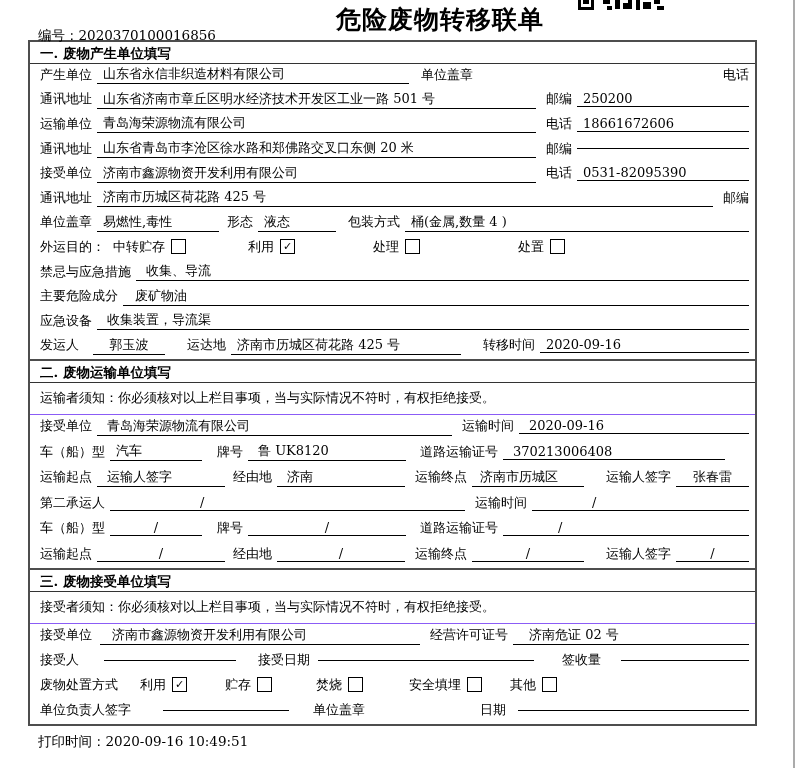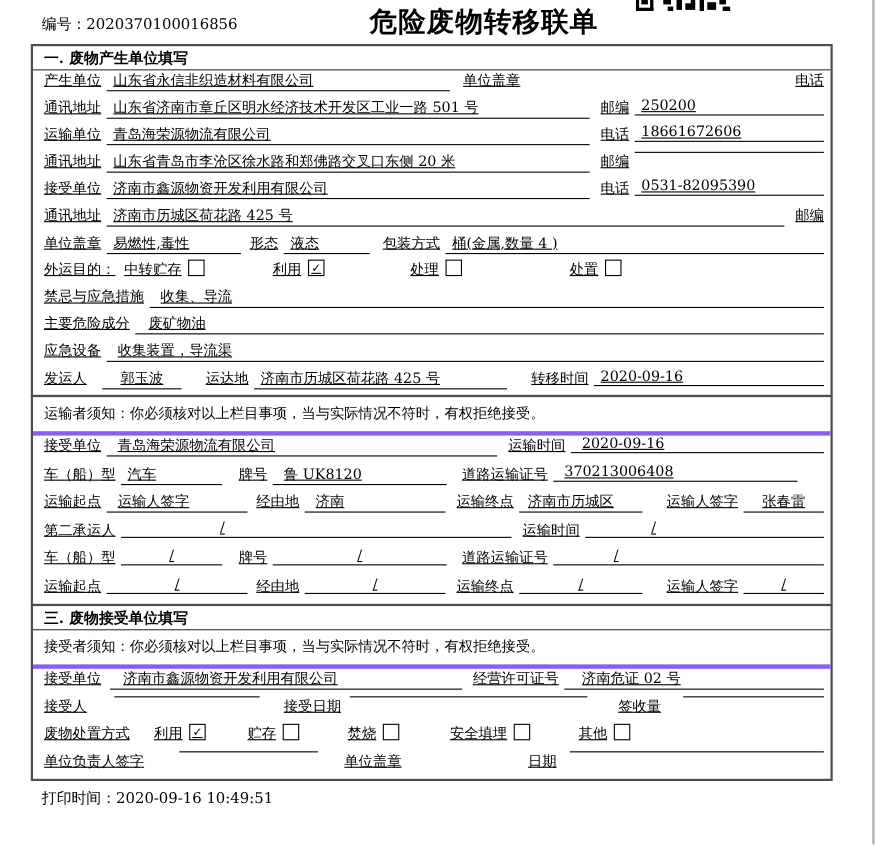--- a/index.html
+++ b/index.html
@@ -1,33 +1,33 @@
 <!DOCTYPE html>
 <html><head>
 <meta charset="utf-8">
 <style>
   html,body{margin:0;padding:0;background:#ffffff;}
   .page{position:relative;width:796px;height:768px;background:#fff;overflow:hidden;
         font-family:"DejaVu Serif","Liberation Serif",serif;color:#000;font-size:13px;}
   .edge-line{position:absolute;top:0;right:1px;width:2px;height:100%;background:#ababab;}
   
   .hdr{position:relative;height:40px;}
-  .num{position:absolute;left:38px;top:13px;font-size:13.5px;white-space:nowrap;}
+  .num{position:absolute;left:38px;top:27px;font-size:13.5px;white-space:nowrap;}
   .doc-title{position:absolute;left:60px;width:760px;top:3px;text-align:center;
              font-size:25px;font-weight:bold;letter-spacing:1px;}
   .qr{position:absolute;left:578px;top:0;}
   
   .tbl{margin-left:28px;width:729px;box-sizing:border-box;}
   .sec{border:2px solid #4d4d4d;background:#fff;box-sizing:border-box;}
   .sec + .sec{margin-top:-2px;}
   .sec-h{font-weight:bold;font-size:13.5px;line-height:16px;padding:3px 10px 2px;
          border-bottom:1px solid #333;}
-  .notice{padding:6px 10px 7px;border-bottom:4px solid #8b5cf6;white-space:nowrap;}
-  .row{display:flex;align-items:flex-start;height:24.6px;box-sizing:border-box;
-       padding:0 6px 3px 10px;white-space:nowrap;text-decoration:underline;}
+  .notice{padding:6px 10px 7px;border-bottom:1px solid #8b5cf6;white-space:nowrap;}
+  .row{display:flex;align-items:center;height:24.6px;box-sizing:border-box;
+       padding:0 6px 3px 10px;white-space:nowrap;}
   .s2 .row{height:25.5px;}
   .s3 .row{height:25px;}
   .lbl{flex:none;}
   .u{border-bottom:1px solid #000;margin-left:5px;padding:0 3px 0 6px;
      white-space:nowrap;overflow:hidden;box-sizing:border-box;flex:none;}
   .f{flex:1 1 auto;}
   .c{text-align:center;padding:0 3px;}
   .push{margin-left:auto;}
   .cb{flex:none;display:inline-block;width:13px;height:13px;border:1px solid #000;
       font-size:11px;line-height:13px;text-align:center;margin-left:6px;margin-bottom:1px;
@@ -150,20 +150,21 @@
         <span class="lbl">发运人</span>
         <span class="u c" style="width:72px;margin-left:14px">郭玉波</span>
         <span class="lbl" style="margin-left:22px">运达地</span>
         <span class="u" style="width:230px">济南市历城区荷花路 425 号</span>
         <span class="lbl" style="margin-left:22px">转移时间</span>
         <span class="u f">2020-09-16</span>
       </div>
     </div>
 
     <div class="sec s2">
+      <div class="sec-h">二. 废物运输单位填写</div>
       <div class="notice">运输者须知：你必须核对以上栏目事项，当与实际情况不符时，有权拒绝接受。</div>
 
       <div class="row">
         <span class="lbl">接受单位</span>
         <span class="u" style="width:355px;padding-left:10px">青岛海荣源物流有限公司</span>
         <span class="lbl" style="margin-left:10px">运输时间</span>
         <span class="u f" style="padding-left:10px">2020-09-16</span>
       </div>
 
       <div class="row">
@@ -237,21 +238,21 @@
       <div class="row">
         <span class="lbl">废物处置方式</span>
         <span class="lbl" style="margin-left:22px">利用</span>
         <span class="cb">✓</span>
         <span class="lbl" style="margin-left:38px">贮存</span>
         <span class="cb"></span>
         <span class="lbl" style="margin-left:44px">焚烧</span>
         <span class="cb"></span>
         <span class="lbl" style="margin-left:46px">安全填埋</span>
         <span class="cb"></span>
-        <span class="lbl" style="margin-left:44px">其他</span>
+        <span class="lbl" style="margin-left:28px">其他</span>
         <span class="cb"></span>
       </div>
 
       <div class="row">
         <span class="lbl">单位负责人签字</span>
         <span class="u" style="width:126px;margin-left:32px"></span>
         <span class="lbl" style="margin-left:24px">单位盖章</span>
         <span class="lbl" style="margin-left:115px">日期</span>
         <span class="u f" style="margin-left:12px"></span>
       </div>

